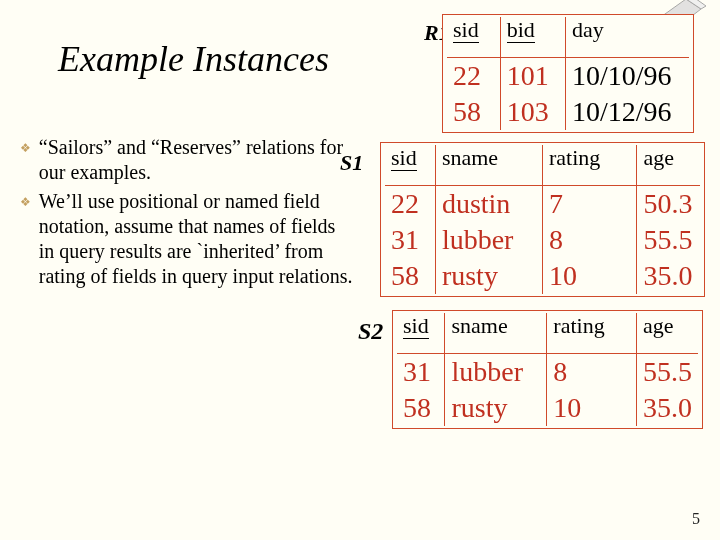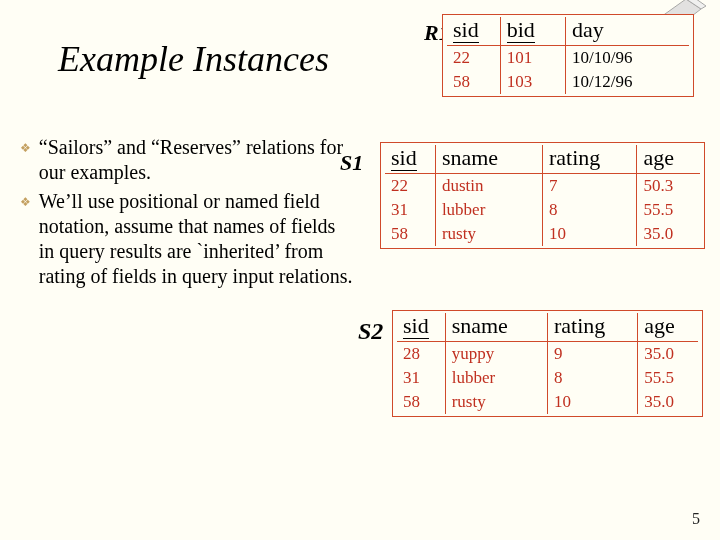--- a/index.html
+++ b/index.html
@@ -76,28 +76,28 @@
   }
   .rel.r1 { top: 14px; left: 442px; width: 252px; }
   .rel.s1 { top: 142px; left: 380px; width: 325px; }
   .rel.s2 { top: 310px; left: 392px; width: 311px; }
 
   table { border-collapse: collapse; width: 100%; }
   th {
     text-align: left;
     font-weight: normal;
     font-size: 22px;
-    padding: 0 6px 2px 6px;
+    padding: 0 6px 14px 6px;
   }
   th .uline {
     border-bottom: 1.5px solid #000;
     padding-bottom: 0;
   }
   td {
-    font-size: 17px;
+    font-size: 28px;
     padding: 2px 6px;
     border-right: 1px solid #d04a2a;
   }
   td:last-child { border-right: none; }
   th { border-right: 1px solid #d04a2a; }
   th:last-child { border-right: none; }
   thead tr { border-bottom: 1px solid #d04a2a; }
 
   .col-red { color: #c03020; }
 
@@ -226,26 +226,20 @@
     <thead>
         <tr>
       <th><span class="uline">sid</span></th>
       <th><span>sname</span></th>
       <th><span>rating</span></th>
       <th><span>age</span></th>
     </tr>
       </thead>
     <tbody>
       <tr>
-        <td class="col-red">28</td>
-        <td class="col-red">yuppy</td>
-        <td class="col-red">9</td>
-        <td class="col-red">35.0</td>
-      </tr>
-      <tr>
         <td class="col-red">31</td>
         <td class="col-red">lubber</td>
         <td class="col-red">8</td>
         <td class="col-red">55.5</td>
       </tr>
       <tr>
         <td class="col-red">58</td>
         <td class="col-red">rusty</td>
         <td class="col-red">10</td>
         <td class="col-red">35.0</td>

